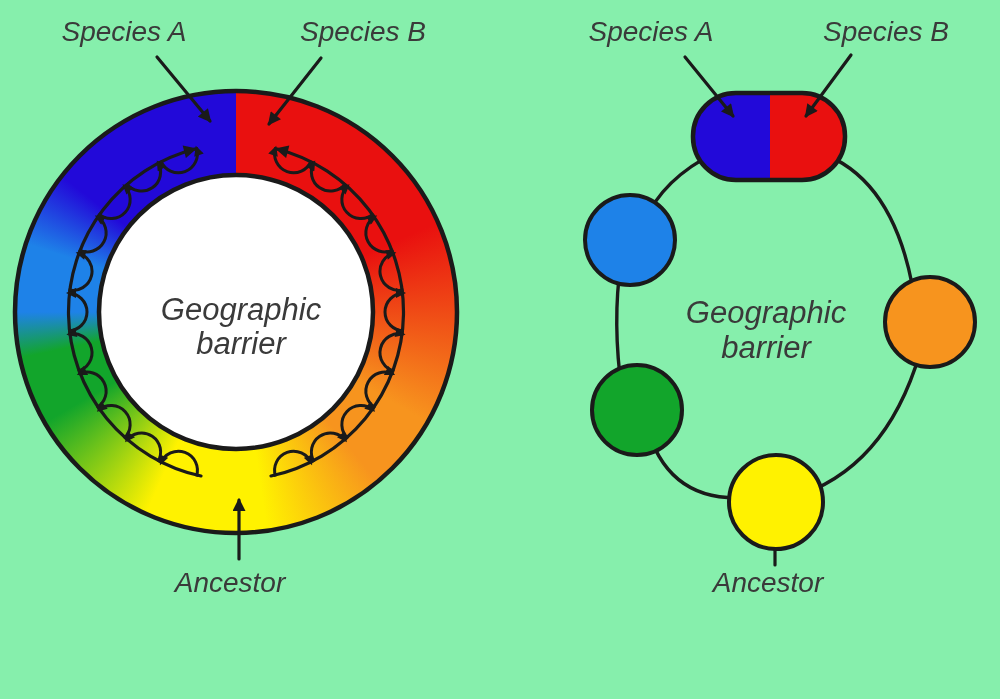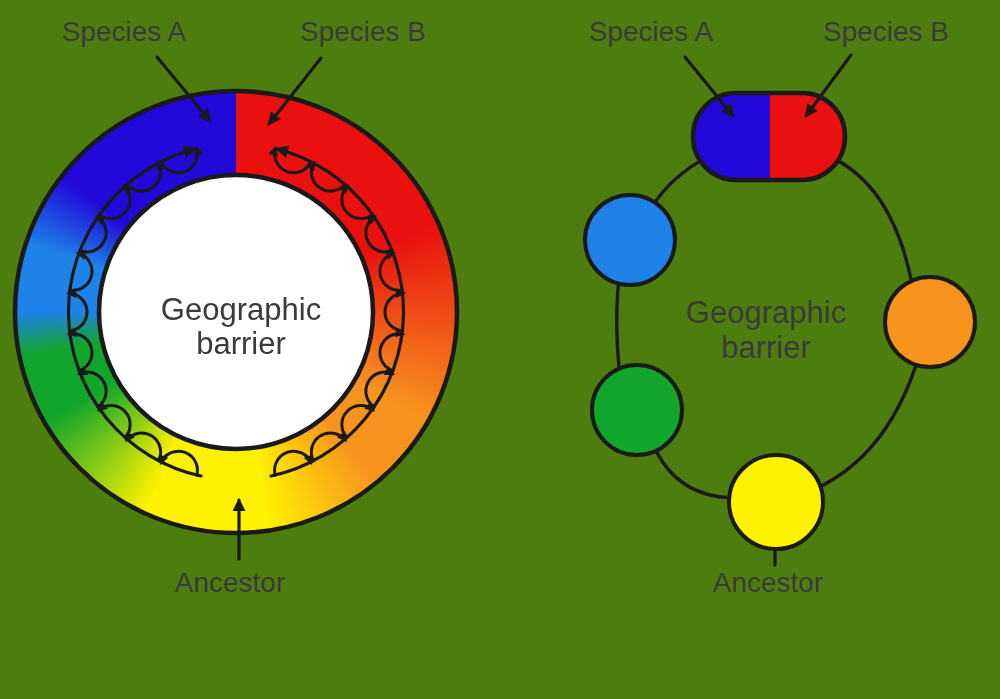--- a/index.html
+++ b/index.html
@@ -1,17 +1,17 @@
 <!DOCTYPE html>
 <html><head>
 <meta charset="utf-8">
 <style>
   html,body{margin:0;padding:0;background:#fff;}
-  #canvas{position:relative;width:1000px;height:699px;background:#4d7c0f;overflow:hidden;
-          font-family:"Liberation Sans",sans-serif;}
+  #canvas{position:relative;width:1000px;height:699px;background:#86efac;overflow:hidden;
+          font-family:"Liberation Sans",sans-serif;font-style:italic;}
   #ring-gradient{position:absolute;left:14px;top:90px;width:444px;height:444px;border-radius:50%;}
   #overlay{position:absolute;left:0;top:0;width:1000px;height:699px;}
   .txt{fill:#3a3a3a;text-anchor:middle;font-family:"Liberation Sans",sans-serif;font-size:28px;}
   .ctr{font-size:31px;}
   .ln{stroke:#1a1a1a;stroke-width:3.2;fill:none;stroke-linecap:round;}
   .conn{stroke-width:3.4;}
   .hop{stroke:#1a1a1a;stroke-width:3;fill:none;}
   .outline{stroke:#1a1a1a;fill:none;}
   .ah{fill:#1a1a1a;}
 </style>

